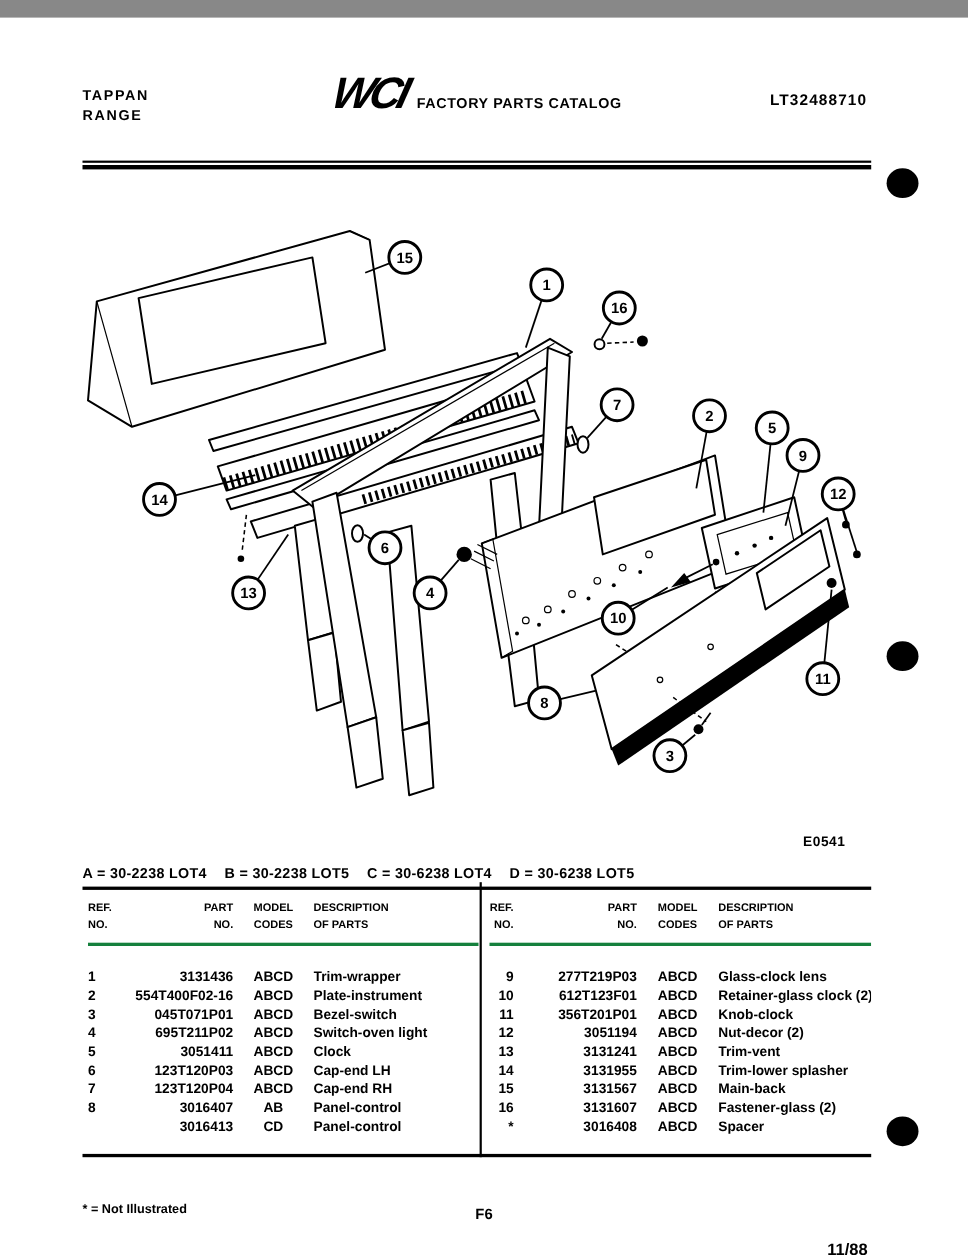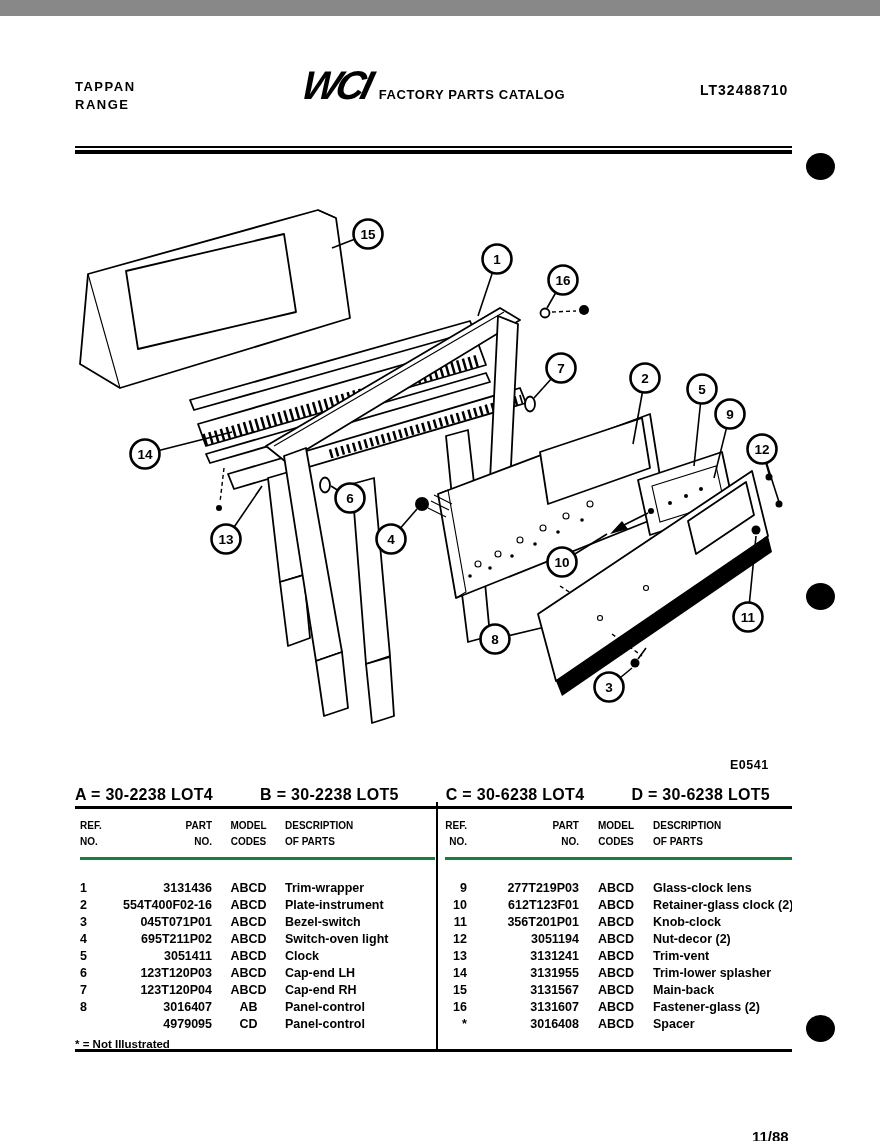--- a/index.html
+++ b/index.html
@@ -23,21 +23,21 @@
   .part{fill:#fff; stroke:#000; stroke-width:1.8; stroke-linejoin:round;}
   .thin{fill:none; stroke:#000; stroke-width:1.1;}
   .solid{fill:#000; stroke:none;}
   .hatch{fill:none; stroke:#000; stroke-dasharray:2.5 3.5;}
   .dash{fill:none; stroke:#000; stroke-width:1.4; stroke-dasharray:4 3;}
   .leader{stroke:#000; stroke-width:1.6;}
   .callout-circle{fill:#fff; stroke:#000; stroke-width:2.6;}
   .callout-num{font-family:"Liberation Sans",sans-serif; font-weight:700; font-size:13.5px; text-anchor:middle;}
   .figure-code{position:absolute; left:730px; top:742px; font-size:12.5px; letter-spacing:0.5px;text-align:center;}
   
-  .lots{position:absolute; left:75px; top:770px; width:717px; display:flex; gap:47px; font-size:16px; letter-spacing:0.3px; white-space:nowrap;}
+  .lots{position:absolute; left:75px; top:770px; width:717px; display:flex; gap:16px; font-size:13px; letter-spacing:0.3px; white-space:nowrap;}
   
   .rule-top{position:absolute; left:75px; top:790px; width:717px; height:3px; background:#000;}
   .rule-bottom{position:absolute; left:75px; top:1033px; width:717px; height:3px; background:#000;}
   .vdiv{position:absolute; left:436px; top:786px; width:2px; height:250px; background:#000;}
   .cols{position:absolute; left:75px; top:793px; width:717px; display:flex;}
   .half{box-sizing:border-box;}
   .half.left{width:361px; padding-left:5px;}
   .half.right{width:356px; padding-left:8px; overflow:hidden;}
   .thead{display:flex; padding-top:9px; padding-bottom:7px; border-bottom:3px solid #15803d; font-size:10px; line-height:16px;}
   .thead .c span{display:block;}
@@ -45,21 +45,21 @@
   .trow{display:flex; height:17px; font-size:12.5px; line-height:17px; white-space:nowrap;}
   .c{display:block;}
   .c.ref{width:26px;}
   .half.right .c.ref{width:22px; text-align:right; margin-right:12px;}
   .c.part{width:106px;text-align:right;}
   .half.right .c.part{width:100px;}
   .c.codes{width:73px;text-align:center;}
   .half.right .c.codes{width:74px;}
   .c.desc{flex:1; overflow:hidden;}
   
-  .foot-note{position:absolute; left:75px; top:1022px; font-size:11.5px;}
+  .foot-note{position:absolute; left:75px; top:1078px; font-size:11.5px;}
   .foot-page{position:absolute; left:0; right:0; top:1080px; text-align:center; font-size:13.5px;}
   .foot-date{position:absolute; left:752px; top:1112px; font-size:15px;}
   
   .punch{position:absolute; width:29px; height:27px; background:#000; border-radius:50%;}
 </style>
 </head>
 <body>
 
 <div class="page">
 
@@ -344,21 +344,21 @@
             <span class="c desc">Cap-end RH</span>
           </div>
           <div class="trow">
             <span class="c ref">8</span>
             <span class="c part">3016407</span>
             <span class="c codes">AB</span>
             <span class="c desc">Panel-control</span>
           </div>
           <div class="trow">
             <span class="c ref"></span>
-            <span class="c part">4979095</span>
+            <span class="c part">3016413</span>
             <span class="c codes">CD</span>
             <span class="c desc">Panel-control</span>
           </div>
         </div>
     </div>
     <div style="width:2px;"></div>
     <div class="half right">
       <div class="thead">
         <div class="c ref">
             <span>REF.</span>
@@ -431,19 +431,20 @@
             <span class="c part">3016408</span>
             <span class="c codes">ABCD</span>
             <span class="c desc">Spacer</span>
           </div>
         </div>
     </div>
   </div>
   <div class="rule-bottom"></div>
 
   <div class="foot-note">* = Not Illustrated</div>
+  <div class="foot-page">F6</div>
   <div class="foot-date">11/88</div>
 
   <div class="punch" style="left:806px; top:137px;"></div>
   <div class="punch" style="left:806px; top:567px;"></div>
   <div class="punch" style="left:806px; top:999px;"></div>
 
 </div>
 
 </body></html>

